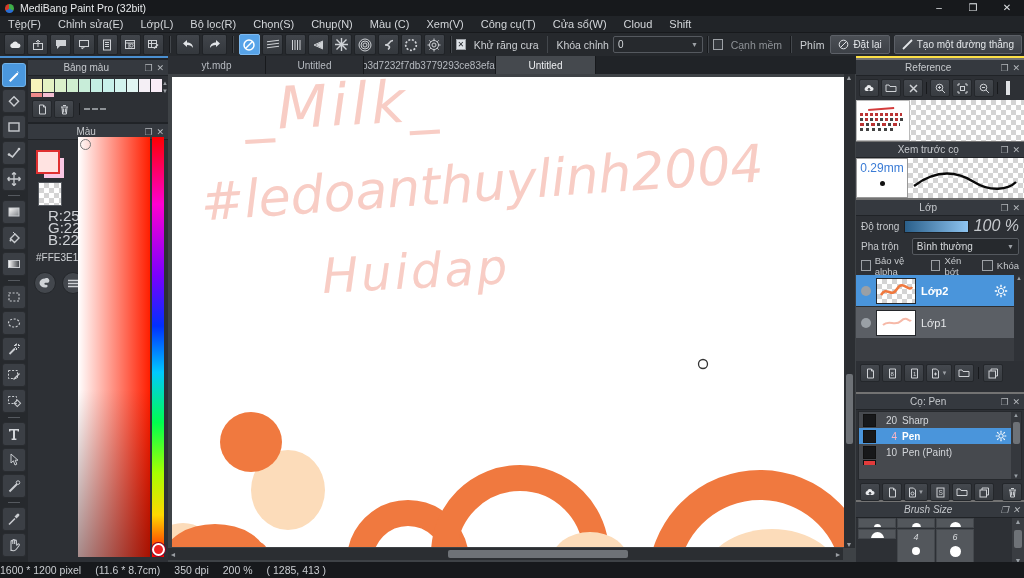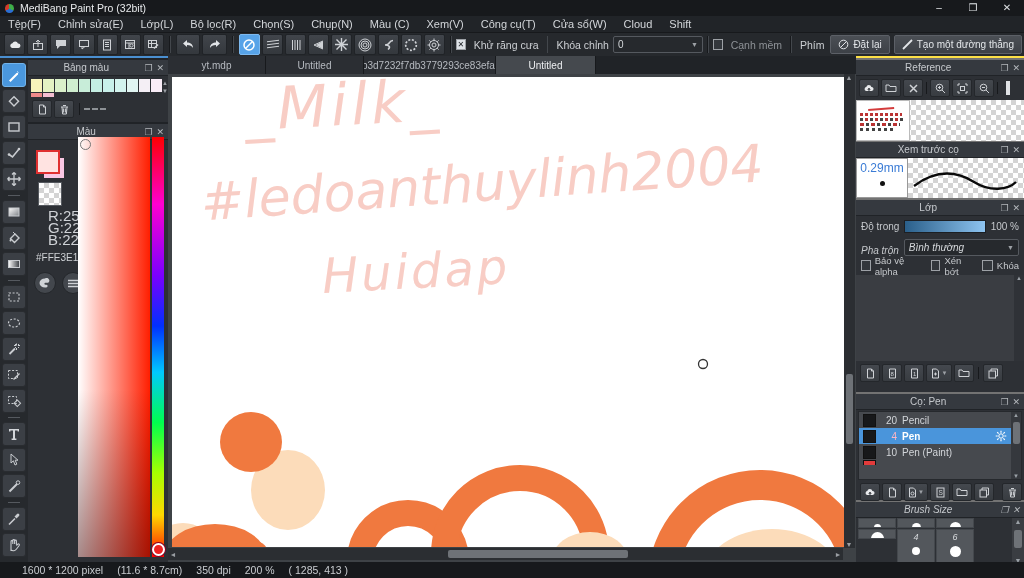--- a/index.html
+++ b/index.html
@@ -48,21 +48,21 @@
   #hscroll{position:absolute;left:0;bottom:2px;height:12px;right:13px;background:#2b2e32;display:flex;align-items:center;}
   #vscroll{position:absolute;right:1px;top:18px;width:11px;bottom:14px;background:#2b2e32;}
   .sthumb{background:#6e7277;border-radius:2px;}
   .sarrow{color:#9a9ea3;font-size:7px;width:10px;text-align:center;}
   
   .mini{height:16px;min-width:18px;background:linear-gradient(#44484e,#383c41);border:1px solid #24272b;border-radius:2px;display:flex;align-items:center;justify-content:center;margin:1px;}
   .checker{background-color:#fff;background-image:linear-gradient(45deg,#d4d4d4 25%,transparent 25%,transparent 75%,#d4d4d4 75%),linear-gradient(45deg,#d4d4d4 25%,transparent 25%,transparent 75%,#d4d4d4 75%);background-size:10px 10px;background-position:0 0,5px 5px;}
   .lrow{height:31px;display:flex;align-items:center;gap:5px;padding-left:5px;}
   .brow{height:16px;display:flex;align-items:center;gap:5px;padding-left:4px;color:#d3d6da;font-size:10px;}
   .swb{width:11px;height:11px;border:1px solid #111;}
-  #statusbar{position:absolute;left:0;top:562px;width:1024px;height:16px;background:#17191c;display:flex;align-items:center;gap:14px;padding-left:22px;box-sizing:border-box;color:#c9ccd0;font-size:10.5px;white-space:nowrap;overflow:hidden;}
+  #statusbar{position:absolute;left:0;top:562px;width:1024px;height:16px;background:#17191c;display:flex;align-items:center;gap:14px;padding-left:0;box-sizing:border-box;color:#c9ccd0;font-size:10.5px;white-space:nowrap;overflow:hidden;}
   svg{display:block;}
   .bschip{width:36px;background:#53575c;border:1px solid #44484d;display:flex;flex-direction:column;align-items:center;justify-content:flex-start;}
 </style>
 </head>
 <body>
 
 <div id="app">
 
   <div id="titlebar">
     <span class="logo"></span>
@@ -561,23 +561,23 @@
 
       <div class="panel" style="top:142px;height:192px;">
         <div class="phead">
           <span class="pt">Lớp</span>
           <span class="pico">❐</span>
           <span class="pico">✕</span>
         </div>
         <div style="display:flex;align-items:center;height:20px;padding:0 5px;gap:5px;">
           <span style="color:#c6c9cd;font-size:10px;">Độ trong</span>
           <div style="flex:1;height:11px;background:linear-gradient(90deg,#2a5f8a,#8ec4f0);border:1px solid #1c1f23;"></div>
-          <span style="color:#c6c9cd;font-size:10px;">100 %</span>
-        </div>
-        <div style="display:flex;align-items:flex-end;height:20px;padding:0 5px;gap:5px;font-style:italic;">
+          <span style="color:#c6c9cd;font-size:16px;font-style:italic;">100 %</span>
+        </div>
+        <div style="display:flex;align-items:center;height:20px;padding:0 5px;gap:13px;">
           <span style="color:#c6c9cd;font-size:10px;">Pha trộn</span>
           <div class="ddown" style="flex:1">
               <span>Bình thường</span>
               <span style="font-size:7px;color:#9da1a6">▼</span>
             </div>
         </div>
         <div style="display:flex;align-items:center;height:19px;padding:0 5px;gap:9px;color:#c6c9cd;font-size:9.5px;">
           <span style="display:flex;align-items:center">
               <span class="chkbox"></span>
               <span>Bảo vệ alpha</span>
@@ -586,20 +586,44 @@
               <span class="chkbox"></span>
               <span>Xén bớt</span>
             </span>
           <span style="display:flex;align-items:flex-end">
               <span class="chkbox"></span>
               <span>Khóa</span>
             </span>
         </div>
         <div style="height:86px;background:#3a3d42;display:flex;">
           <div style="flex:1">
+            <div class="lrow" style="background:#4a95db;">
+              <span style="width:10px;height:10px;border-radius:50%;background:#9aa0a6;"></span>
+              <span class="checker" style="width:38px;height:24px;border:1px solid #24272b;position:relative;overflow:hidden;">
+                  <svg width="38" height="24">
+                    <path d="M4 16 C10 6,14 20,20 10 S32 14,35 8" fill="none" stroke="#f0793f" stroke-width="2.5"></path>
+                  </svg>
+                </span>
+              <span style="flex:1;color:#fff;font-weight:bold;font-size:11px;">Lớp2</span>
+              <svg width="14" height="14" style="margin-right:6px">
+                  <g stroke="#fff" fill="none">
+                    <circle cx="7" cy="7" r="2.6"></circle>
+                    <path d="M7 .8v2.4M7 10.8v2.4M.8 7h2.4M10.8 7h2.4M2.6 2.6l1.7 1.7M9.7 9.7l1.7 1.7M11.4 2.6 9.7 4.3M4.3 9.7l-1.7 1.7" stroke-width="1.4"></path>
+                  </g>
+                </svg>
+            </div>
+            <div class="lrow" style="background:#5b5f65;border-top:1px solid #2c2f33;">
+              <span style="width:10px;height:10px;border-radius:50%;background:#9aa0a6;"></span>
+              <span style="width:38px;height:24px;background:#fff;border:1px solid #24272b;position:relative;overflow:hidden;">
+                  <svg width="38" height="24">
+                    <path d="M6 14 C12 8,18 16,24 10 S32 12,34 9" fill="none" stroke="#f6b9a8" stroke-width="2"></path>
+                  </svg>
+                </span>
+              <span style="flex:1;color:#e6e8ea;font-size:11px;">Lớp1</span>
+            </div>
           </div>
           <div style="width:10px;background:#2f3237;text-align:center;color:#9aa0a6;font-size:6px;">▲</div>
         </div>
         <div style="display:flex;align-items:center;padding:2px 3px;">
           <div class="mini">
               <svg width="9" height="11" stroke="#cfd2d6" fill="none">
                 <path d="M1.5 1h4l2 2v7h-6Z"></path>
                 <path d="M5.5 1v2h2"></path>
               </svg>
             </div>
@@ -641,21 +665,21 @@
         <div class="phead">
           <span class="pt">Cọ: Pen</span>
           <span class="pico">❐</span>
           <span class="pico">✕</span>
         </div>
         <div style="height:67px;background:#46494e;display:flex;margin:1px 2px 0 2px;border:1px solid #26292d;">
           <div style="flex:1;overflow:hidden">
             <div class="brow">
               <span class="swb" style="background-color: rgb(23, 24, 26);"></span>
               <span style="width:16px;text-align:right">20</span>
-              <span>Pencil</span>
+              <span>Sharp</span>
             </div>
             <div class="brow" style="background:#4a95db;">
               <span class="swb" style="background-color: rgb(23, 24, 26);"></span>
               <span style="width:16px;text-align:right;color:#ffb6c4;">4</span>
               <span style="font-weight:bold;color:#fff;flex:1">Pen</span>
               <svg width="12" height="12" style="margin-right:4px">
                   <g stroke="#fff" fill="none">
                     <circle cx="6" cy="6" r="2.2"></circle>
                     <path d="M6 .7v2M6 9.3v2M.7 6h2M9.3 6h2M2.2 2.2l1.4 1.4M8.4 8.4l1.4 1.4M9.8 2.2 8.4 3.6M3.6 8.4 2.2 9.8" stroke-width="1.2"></path>
                   </g>

